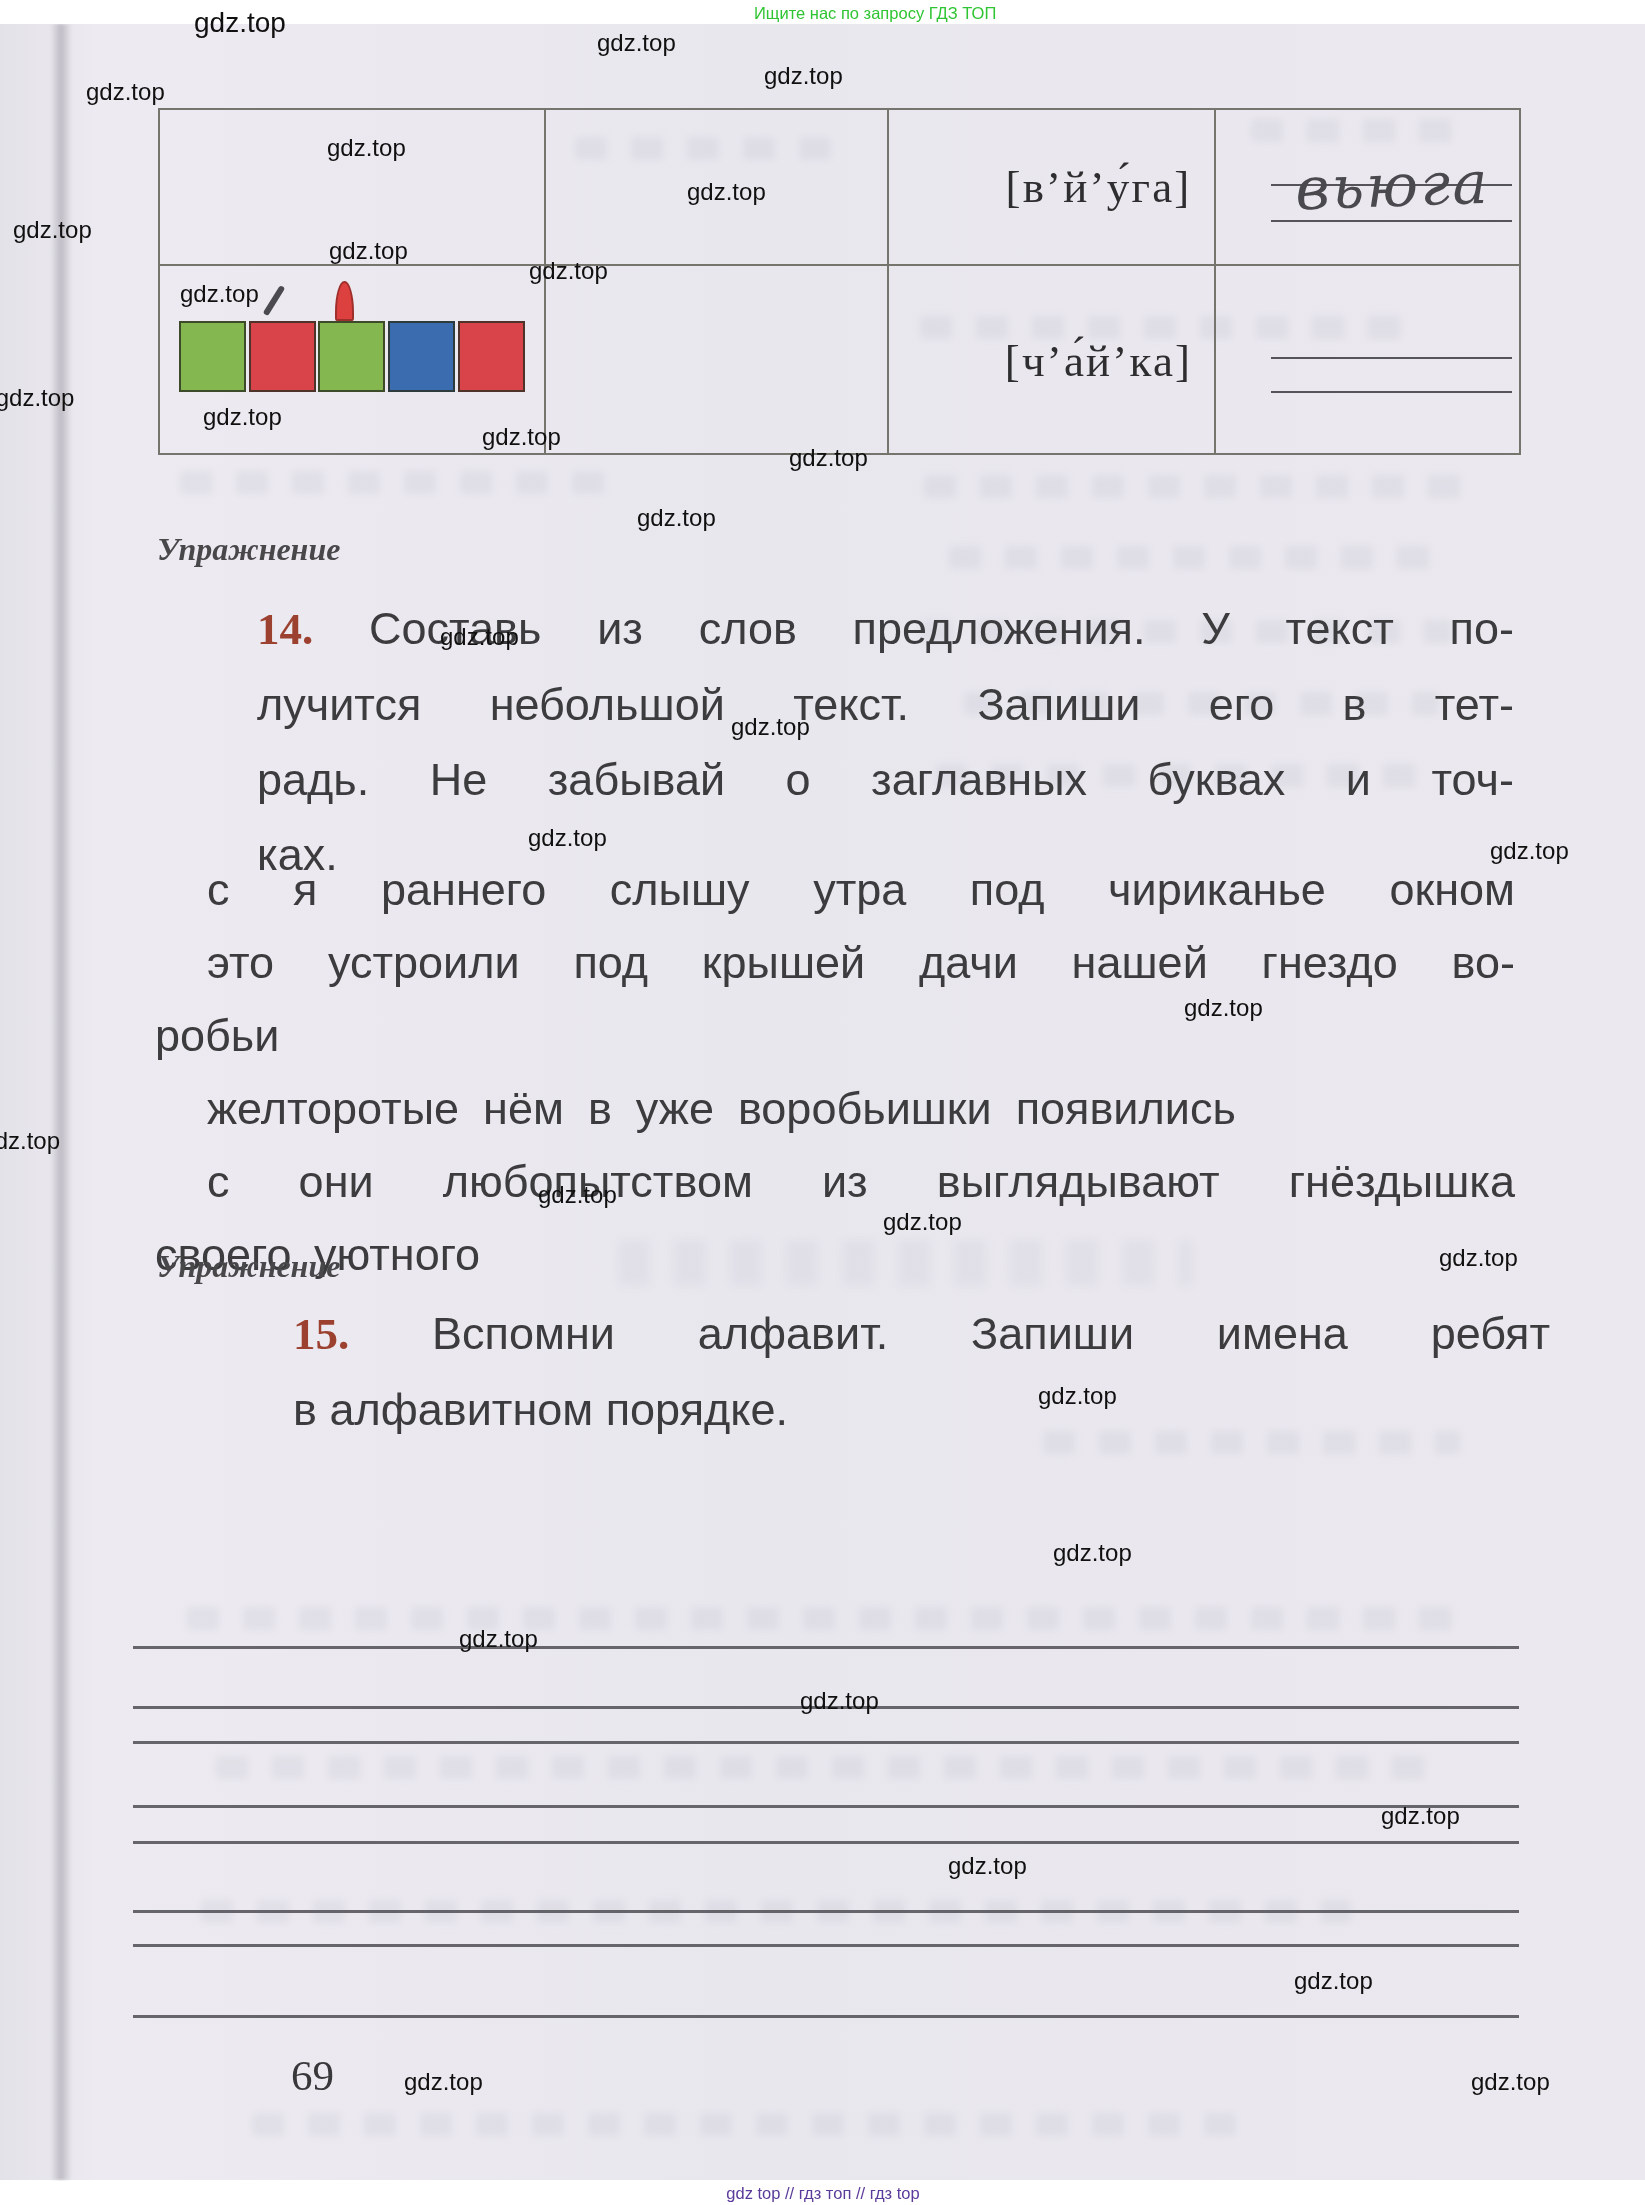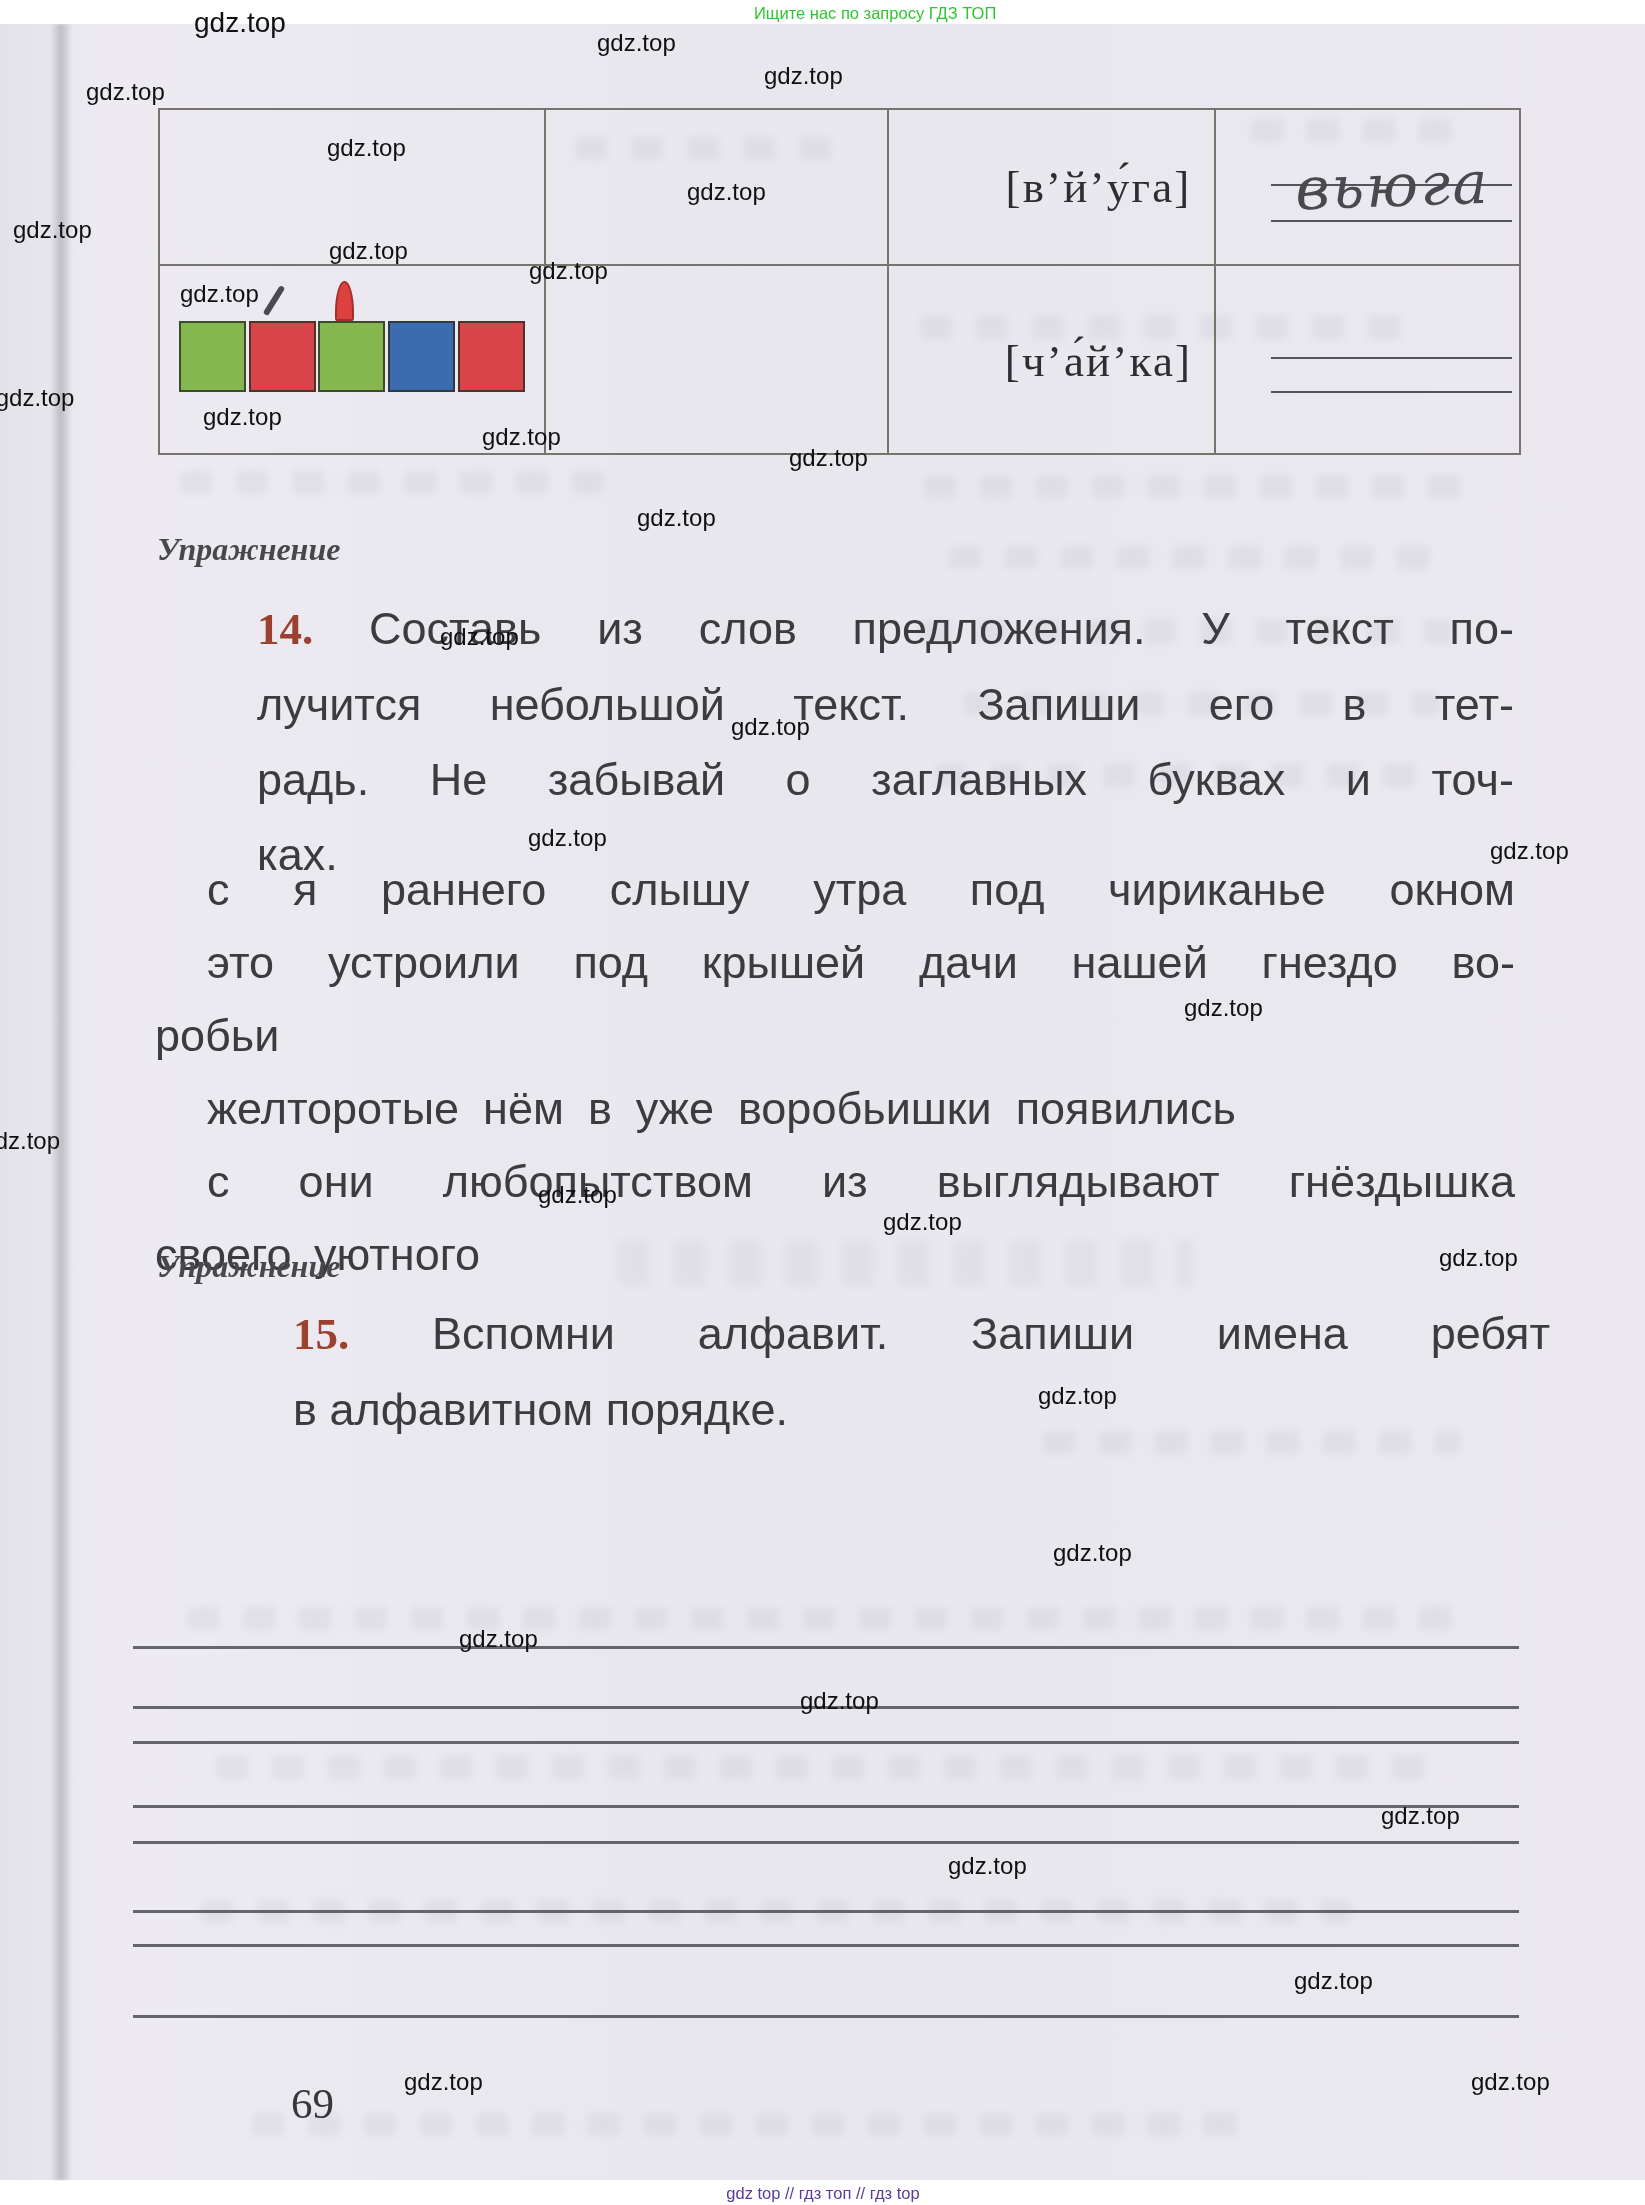--- a/index.html
+++ b/index.html
@@ -43,21 +43,21 @@
              border-radius:50% 50% 10% 10% / 78% 78% 8% 8%;}
   
   .heading{position:absolute;left:157px;font-family:"Liberation Serif",serif;font-style:italic;
            font-weight:600;font-size:32px;color:#48484b;}
   .tblock{position:absolute;color:#3c3c3f;font-size:45px;line-height:75px;}
   .tblock .ln{text-align:justify;text-align-last:left;}
   .tblock .ln.jl{text-align-last:justify;}
   .num{font-family:"Liberation Serif",serif;font-weight:700;color:#9c4130;}
   .rule{position:absolute;left:133px;width:1386px;height:2.9px;background:#4e4e53;opacity:.85;}
   .pagenum{position:absolute;left:291px;top:2051px;font-family:"Liberation Serif",serif;
-           font-size:43px;color:#38383b;margin-top:28px;}
+           font-size:43px;color:#38383b;}
 </style>
 </head>
 <body>
 
 <div id="page">
 
   <div class="paper"></div>
   <div class="gutter"></div>
 
   <div class="ghost" style="left:575px;top:137px;width:259px;"></div>

